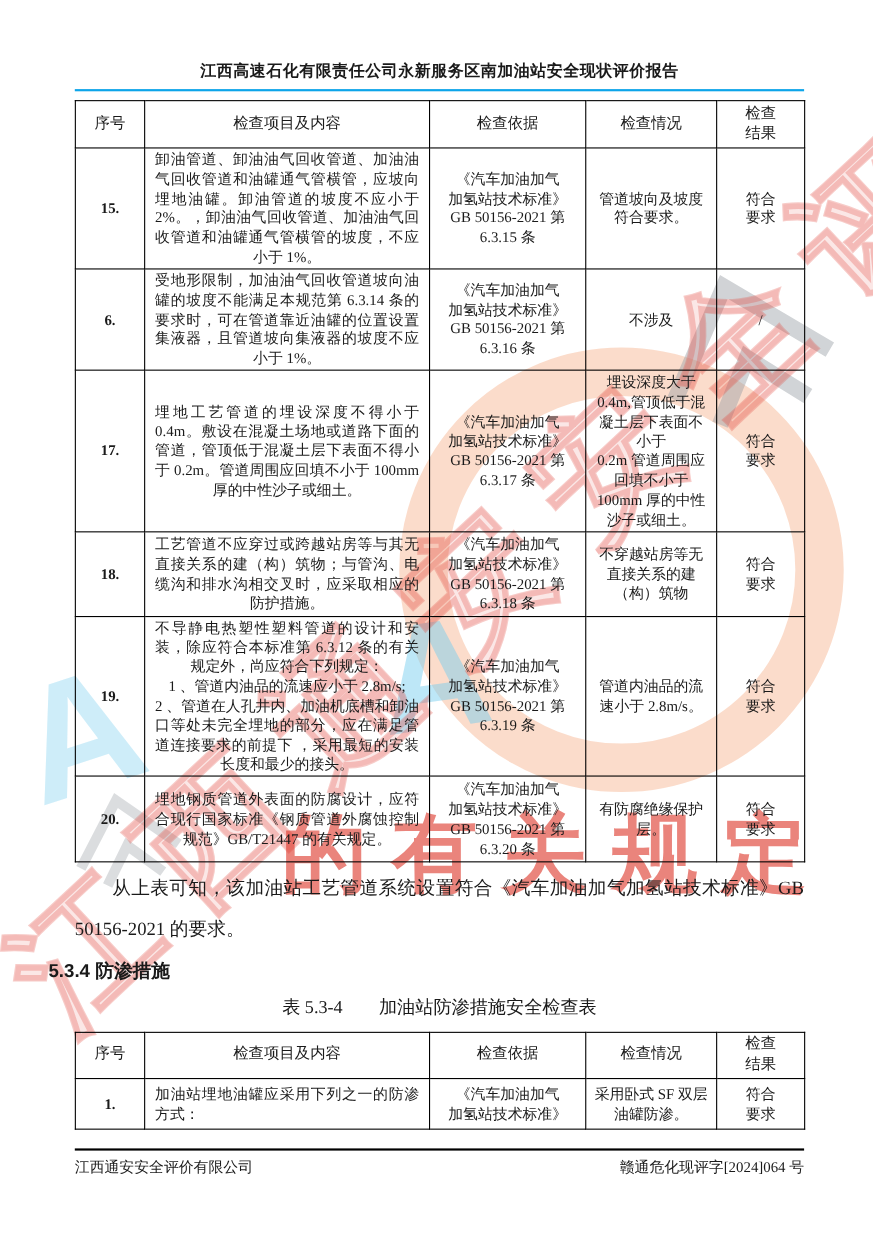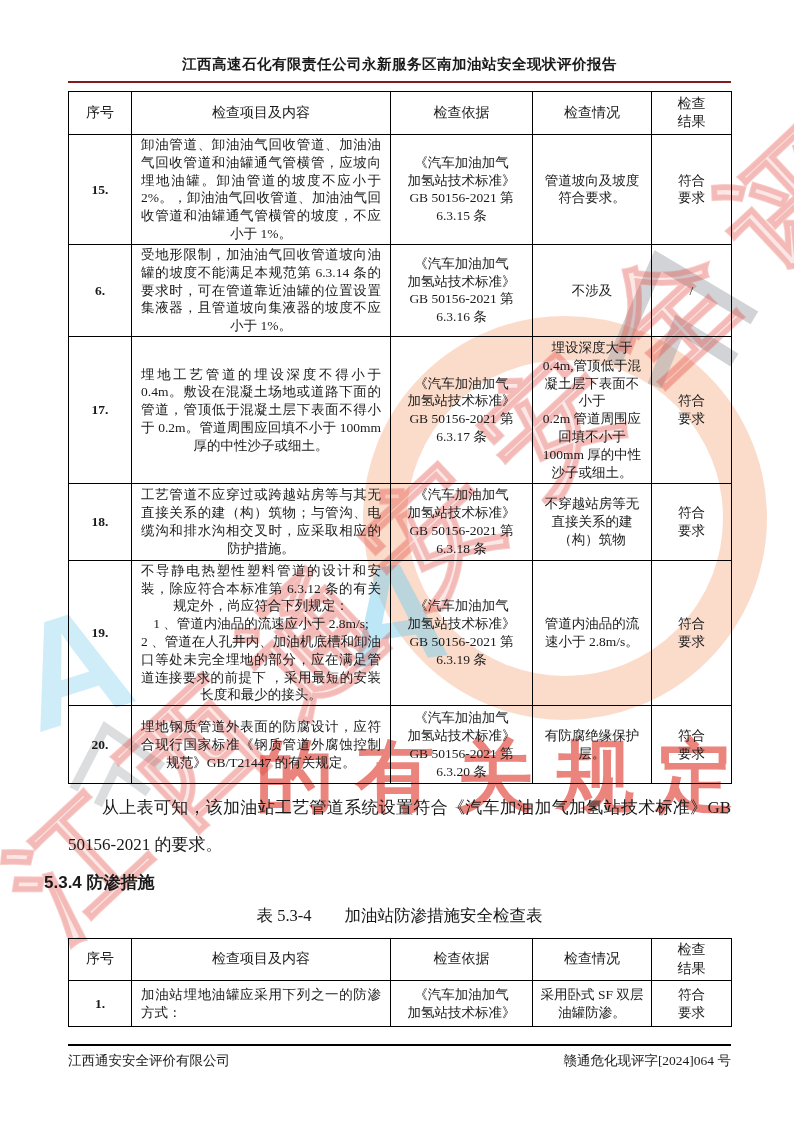--- a/index.html
+++ b/index.html
@@ -36,21 +36,21 @@
   }
   .wm-seal{
     position:absolute;left:256px;top:738px;
     font-size:78px;font-weight:700;letter-spacing:22px;line-height:1;
     color:rgba(221,57,44,0.62);white-space:nowrap;
   }
   
   .content{position:relative;z-index:1;}
   .doc-header{
     margin:55px 63px 0 68px;
-    border-bottom:2px solid #7f1d1d;
+    border-bottom:2px solid #0ea5e9;
     padding-bottom:7px;
   }
   .doc-title{
     text-align:center;font-size:14.5px;font-weight:600;letter-spacing:.5px;
   }
   table.check-table{
     border-collapse:collapse;table-layout:fixed;
     margin:8px 63px 0 68px;width:663px;
     background:transparent;
   }

